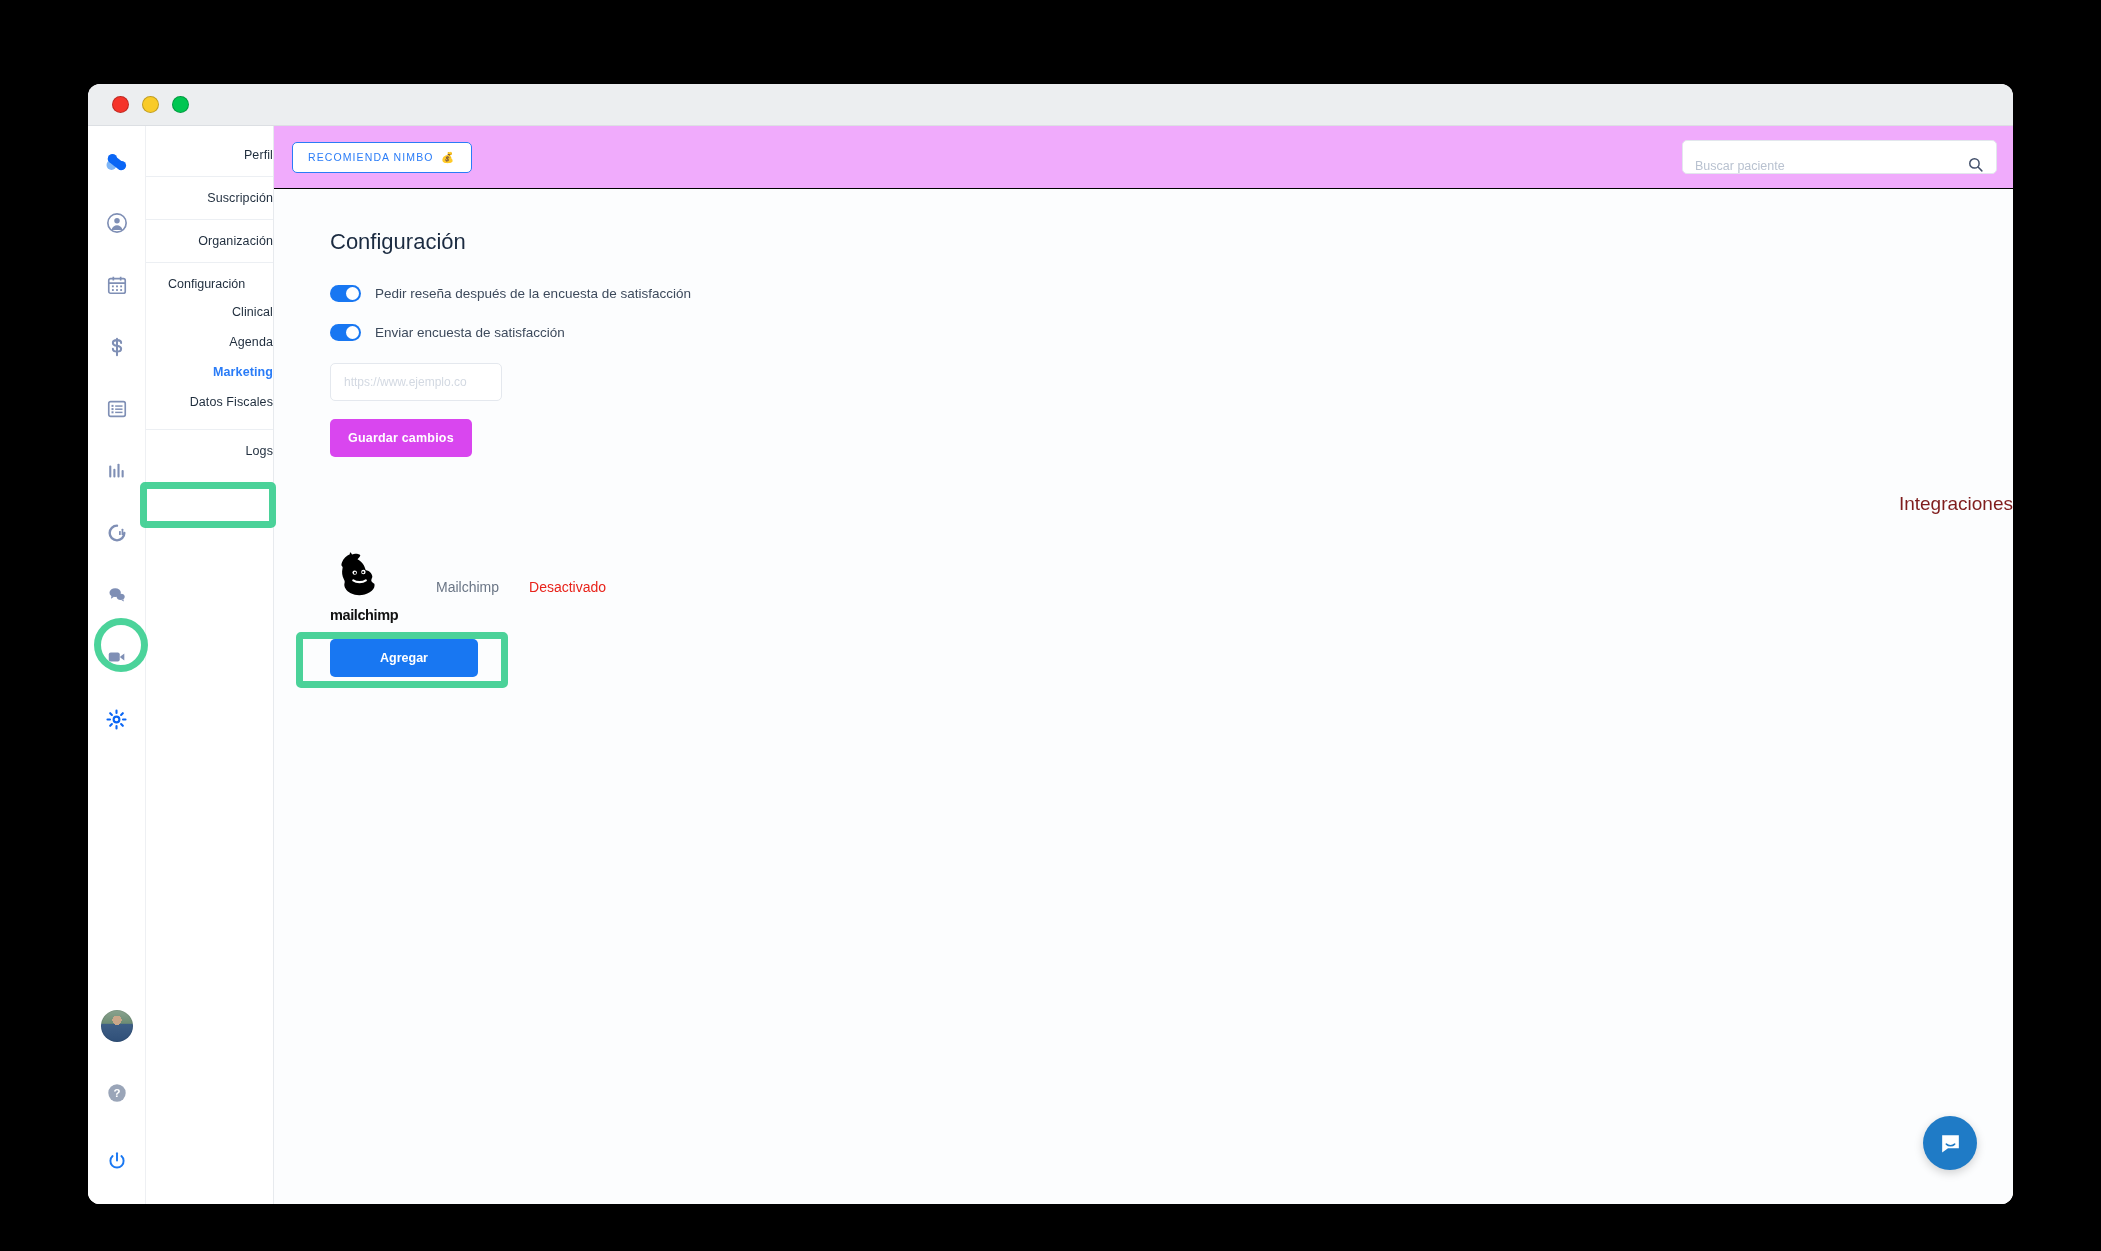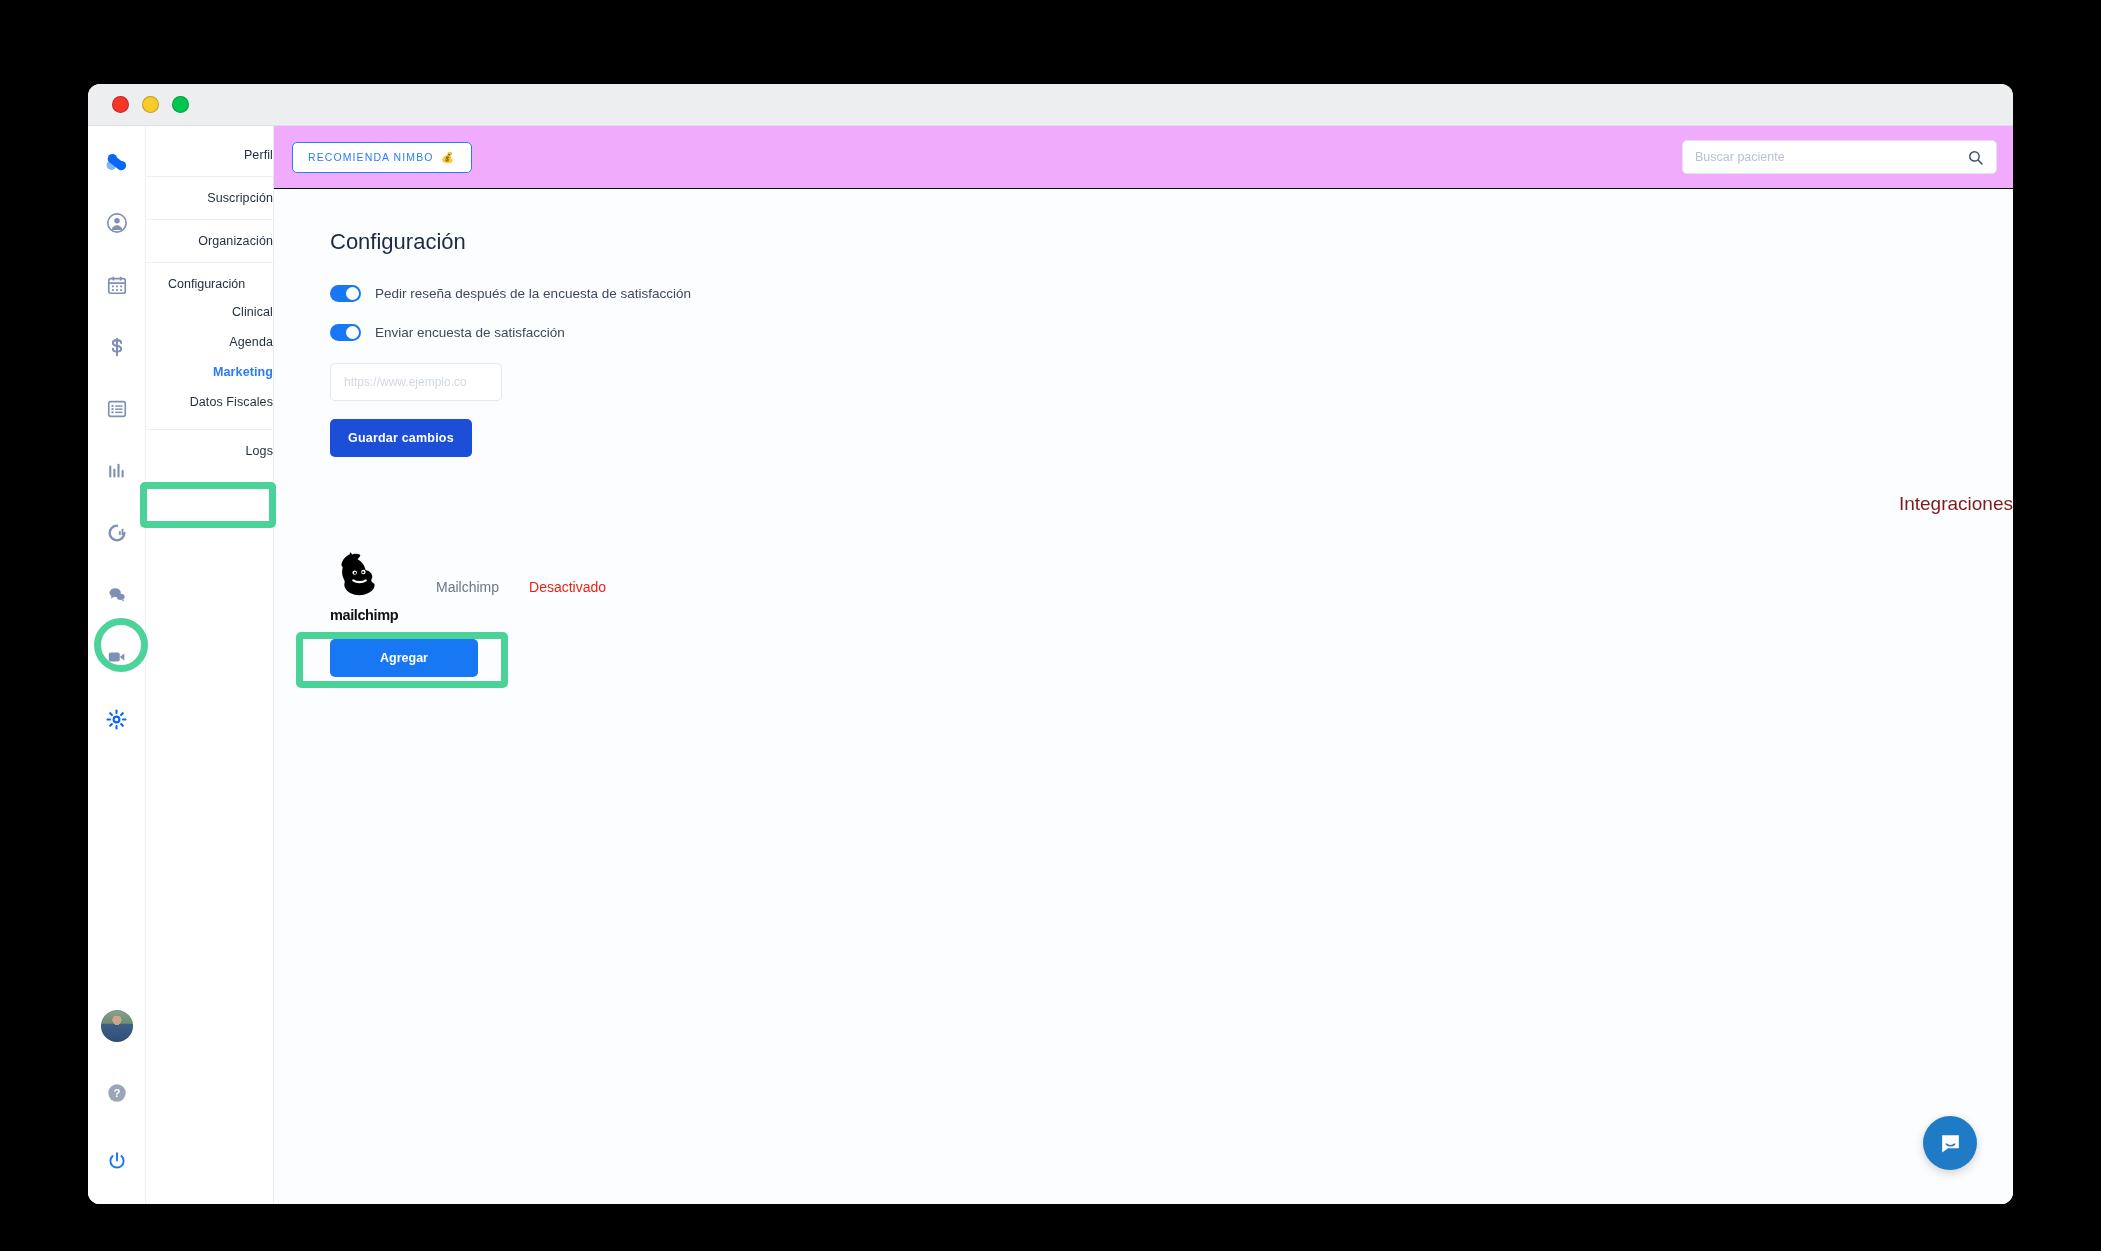--- a/index.html
+++ b/index.html
@@ -123,21 +123,21 @@
     letter-spacing: 1.1px;
     background: #ffffff;
     cursor: pointer;
     display: inline-flex; align-items: center; gap: 8px;
     font-family: "Liberation Sans", sans-serif;
   }
   .search-wrap {
     width: 315px; height: 34px;
     border: 1px solid #e3e7ed;
     border-radius: 5px;
-    display: flex; align-items: center;
+    display: flex; align-items: flex-end;
     padding: 0 12px;
     background: #fff;
   }
   .search-wrap input {
     flex: 1; border: none; outline: none;
     font-size: 12.5px; color: #33425b;
     font-family: "Liberation Sans", sans-serif;
     background: transparent;
   }
   .search-wrap input::placeholder { color: #b9c2d0; }
@@ -169,21 +169,21 @@
     width: 172px; height: 38px;
     border: 1px solid #e4e8ee; border-radius: 5px;
     padding: 0 13px; font-size: 12px; color: #33425b;
     outline: none; margin: 16px 0 18px 0; display: block;
     font-family: "Liberation Sans", sans-serif;
     background: #fff;
   }
   .url-input::placeholder { color: #d3d9e2; }
 
   .btn-primary {
-    background: #1d4ed8; color: #fff; border: none; border-radius: 5px;
+    background: #d946ef; color: #fff; border: none; border-radius: 5px;
     padding: 12px 18px; font-size: 12.5px; font-weight: bold;
     cursor: pointer; font-family: "Liberation Sans", sans-serif;
     letter-spacing: .2px;
   }
 
   
   .integration { position: relative; width: 420px; }
   .mc-logo-block { width: 80px; }
   .mc-wordmark {
     font-size: 14.5px; font-weight: bold; color: #111;

